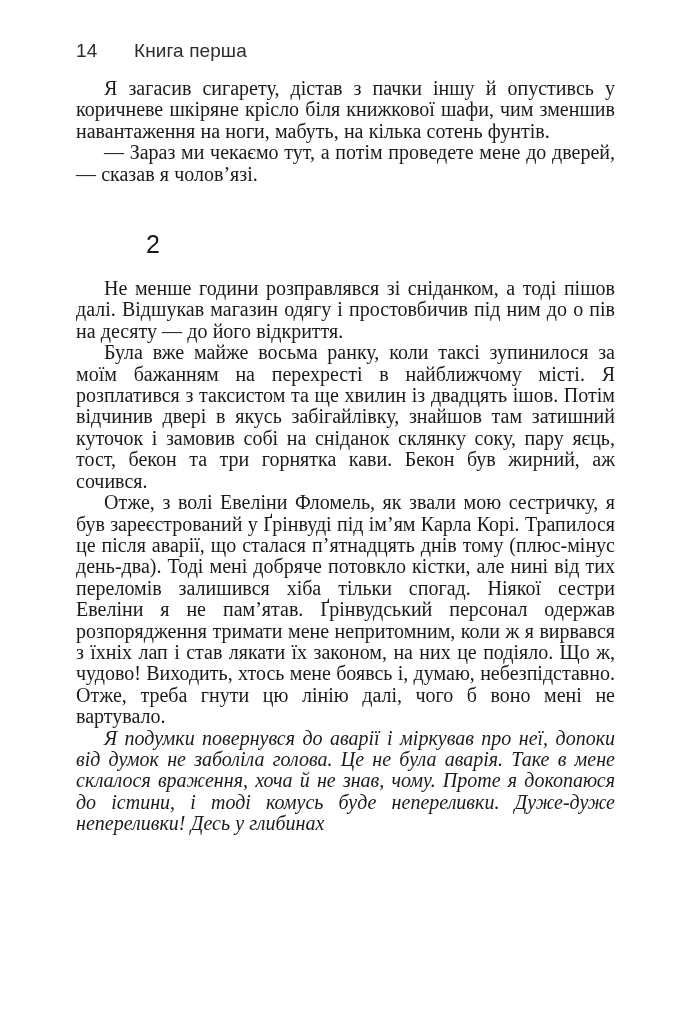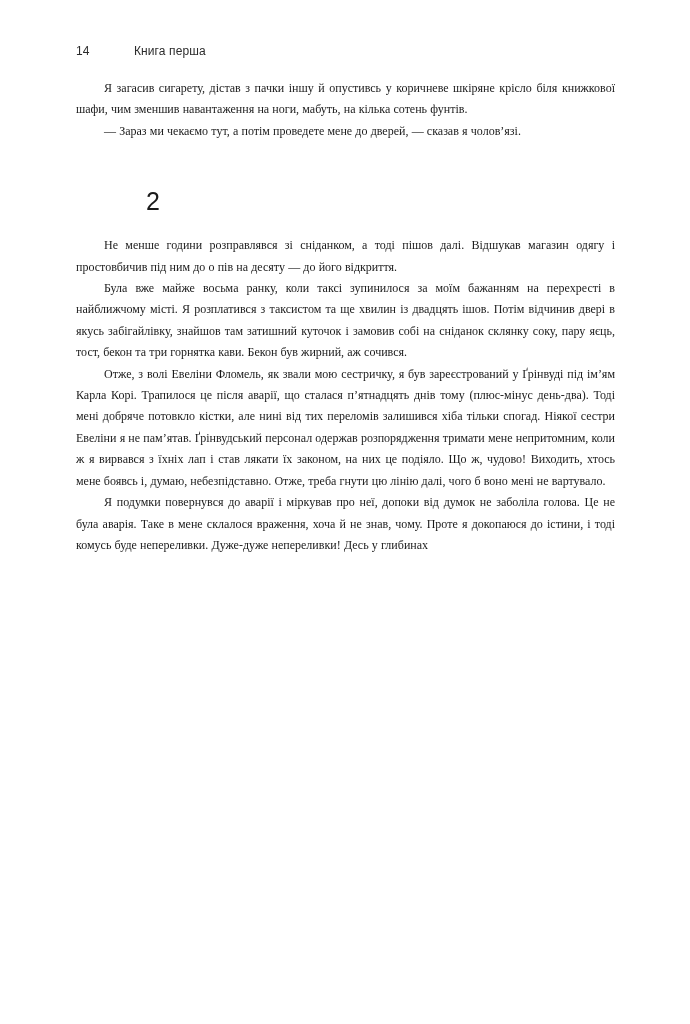--- a/index.html
+++ b/index.html
@@ -23,21 +23,21 @@
   }
 
   
   .running-head {
     position: absolute;
     left: 76px;
     top: 41px;
     width: 539px;
     height: 20px;
     font-family: "Liberation Sans", "DejaVu Sans", sans-serif;
-    font-size: 12px;
+    font-size: 19px;
     line-height: 20px;
     color: #2b2b2b;
     letter-spacing: 0.1px;
   }
   .running-head .folio {
     display: inline-block;
     width: 58px;
   }
   .running-head .rh-title {
     display: inline-block;
@@ -48,29 +48,30 @@
     position: absolute;
     left: 76px;
     top: 78px;
     width: 539px;
   }
 
   p.para {
     margin: 0;
     text-align: justify;
     text-justify: inter-word;
-    font-size: 12px;
+    font-size: 20px;
     line-height: 21.4px;
     text-indent: 28px;
     hyphens: manual;
     word-spacing: 0.2px;
   }
 
   p.para.last-of-block {
     text-align: justify;
+    font-style: italic;
   }
 
   
   .chapter-head {
     margin: 0;
     padding: 0;
     height: 93px;
     position: relative;
   }
   .chapter-num {

